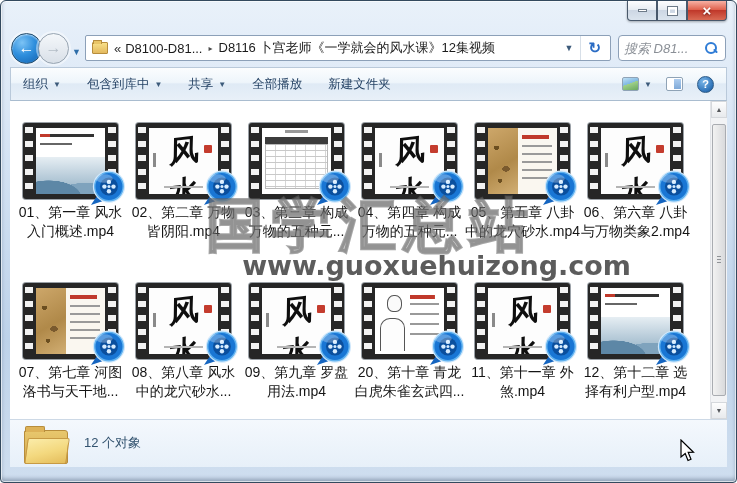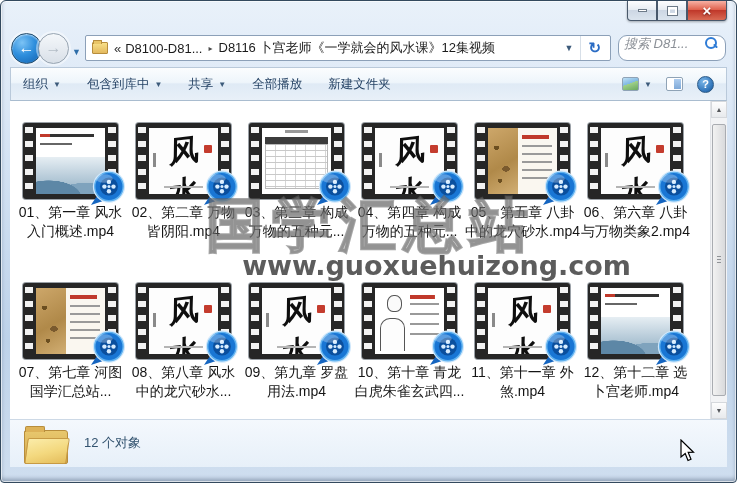--- a/index.html
+++ b/index.html
@@ -38,21 +38,21 @@
   .mini-folder::before { content:""; position:absolute; top:-3px; left:0; width:7px; height:3px;
                  background:#e9c567; border:1px solid #b78d3c; border-bottom:none; border-radius:1px 1px 0 0; }
   .crumb-text { font-size:13px; color:#1b1b1b; white-space:nowrap; }
   .crumb-sep { font-size:8px; color:#4a4a4a; margin:0 6px; }
   .crumb-overflow { font-size:13px; color:#333; margin:0 4px 0 6px; }
   .addr-spacer { flex:1; }
   .addr-drop { font-size:9px; color:#3c5a7a; padding:0 7px; align-self:stretch; display:flex; align-items:center; }
   .refresh { border-left:1px solid #d7dfe8; align-self:stretch; display:flex; align-items:center;
              padding:0 7px; color:#2b6cc4; font-size:15px; font-weight:bold; }
   .searchbox { width:108px; height:26px; margin-left:7px; background:#fff; border:1px solid #8ca0b8;
-               border-radius:9px; display:flex; align-items:flex-start; padding:0 5px; flex:none; }
+               border-radius:4px; display:flex; align-items:center; padding:0 5px; flex:none; }
   .searchbox input { border:none; outline:none; width:80px; font-size:13px; font-style:italic; color:#555;
                font-family:"Liberation Sans", sans-serif; background:transparent; }
   .searchbox input::placeholder { color:#8a8f96; font-style:italic; }
   .mag { position:relative; width:14px; height:14px; flex:none; }
   .mag::before { content:""; position:absolute; left:1px; top:1px; width:8px; height:8px;
                  border:2px solid #2f7cd6; border-radius:50%; }
   .mag::after { content:""; position:absolute; left:9px; top:9px; width:5px; height:2px;
                 background:#2f7cd6; transform:rotate(45deg); border-radius:1px; }
 
   
@@ -438,21 +438,21 @@
           <circle cx="16.2" cy="17.5" r="2.3" fill="#d6ecff"></circle>
           <circle cx="25.8" cy="17.5" r="2.3" fill="#d6ecff"></circle>
           <circle cx="21" cy="22.4" r="2.3" fill="#d6ecff"></circle>
           <circle cx="21" cy="17.5" r="1.6" fill="#d6ecff"></circle>
           <ellipse cx="16" cy="9" rx="9" ry="4.5" fill="rgba(255,255,255,0.28)"></ellipse>
         </svg>
       </div>
     </div>
     <div class="fname">
       <div class="l1">07、第七章 河图</div>
-      <div class="l2">国学汇总站...</div>
+      <div class="l2">洛书与天干地...</div>
     </div>
   </div>
 
   <div class="fitem">
     <div class="film">
       <div class="scene thumb-scene t-calligraphy">
         <span class="calli">风水</span>
         <i class="a"></i>
               <i class="b"></i>
               <i class="c"></i>
@@ -524,21 +524,21 @@
           <circle cx="21" cy="12.6" r="2.3" fill="#d6ecff"></circle>
           <circle cx="16.2" cy="17.5" r="2.3" fill="#d6ecff"></circle>
           <circle cx="25.8" cy="17.5" r="2.3" fill="#d6ecff"></circle>
           <circle cx="21" cy="22.4" r="2.3" fill="#d6ecff"></circle>
           <circle cx="21" cy="17.5" r="1.6" fill="#d6ecff"></circle>
           <ellipse cx="16" cy="9" rx="9" ry="4.5" fill="rgba(255,255,255,0.28)"></ellipse>
         </svg>
       </div>
     </div>
     <div class="fname">
-      <div class="l1">10、第十章 青龙</div>
+      <div class="l1">20、第十章 青龙</div>
       <div class="l2">白虎朱雀玄武四...</div>
     </div>
   </div>
 
   <div class="fitem">
     <div class="film">
       <div class="scene thumb-scene t-calligraphy">
         <span class="calli">风水</span>
         <i class="a"></i>
               <i class="b"></i>
@@ -583,21 +583,21 @@
           <circle cx="16.2" cy="17.5" r="2.3" fill="#d6ecff"></circle>
           <circle cx="25.8" cy="17.5" r="2.3" fill="#d6ecff"></circle>
           <circle cx="21" cy="22.4" r="2.3" fill="#d6ecff"></circle>
           <circle cx="21" cy="17.5" r="1.6" fill="#d6ecff"></circle>
           <ellipse cx="16" cy="9" rx="9" ry="4.5" fill="rgba(255,255,255,0.28)"></ellipse>
         </svg>
       </div>
     </div>
     <div class="fname">
       <div class="l1">12、第十二章 选</div>
-      <div class="l2">卜宫老师.mp4</div>
+      <div class="l2">择有利户型.mp4</div>
     </div>
   </div>
 </div>
 
     <div class="vscroll">
       <div class="sarrow">▲</div>
       <div class="sthumb"></div>
       <div class="sarrow">▼</div>
     </div>
   </div>

